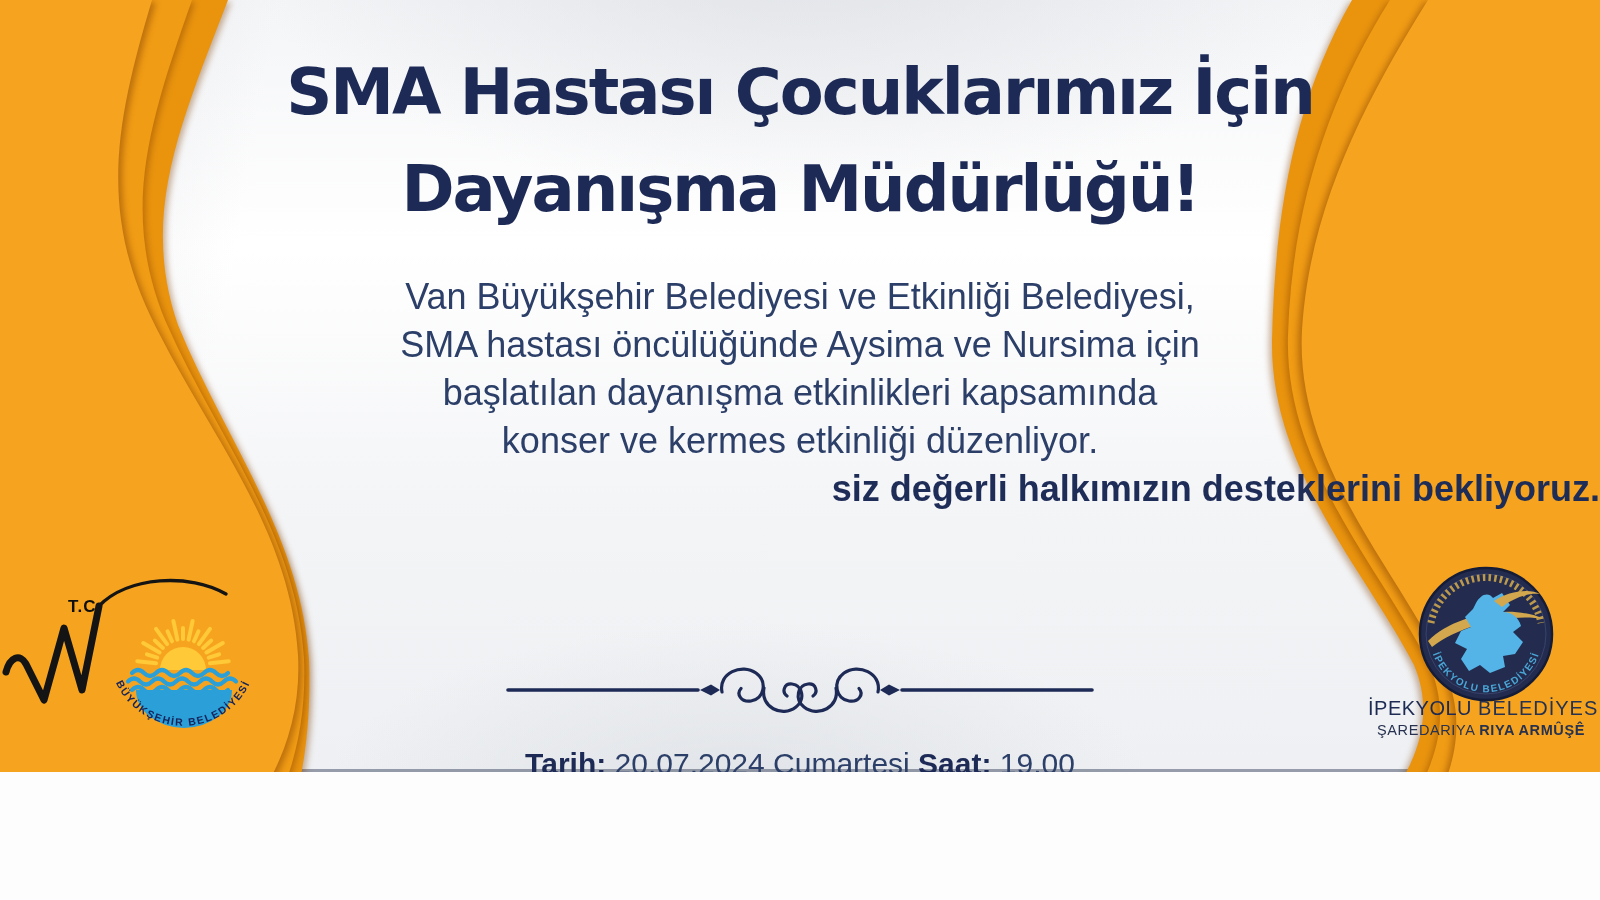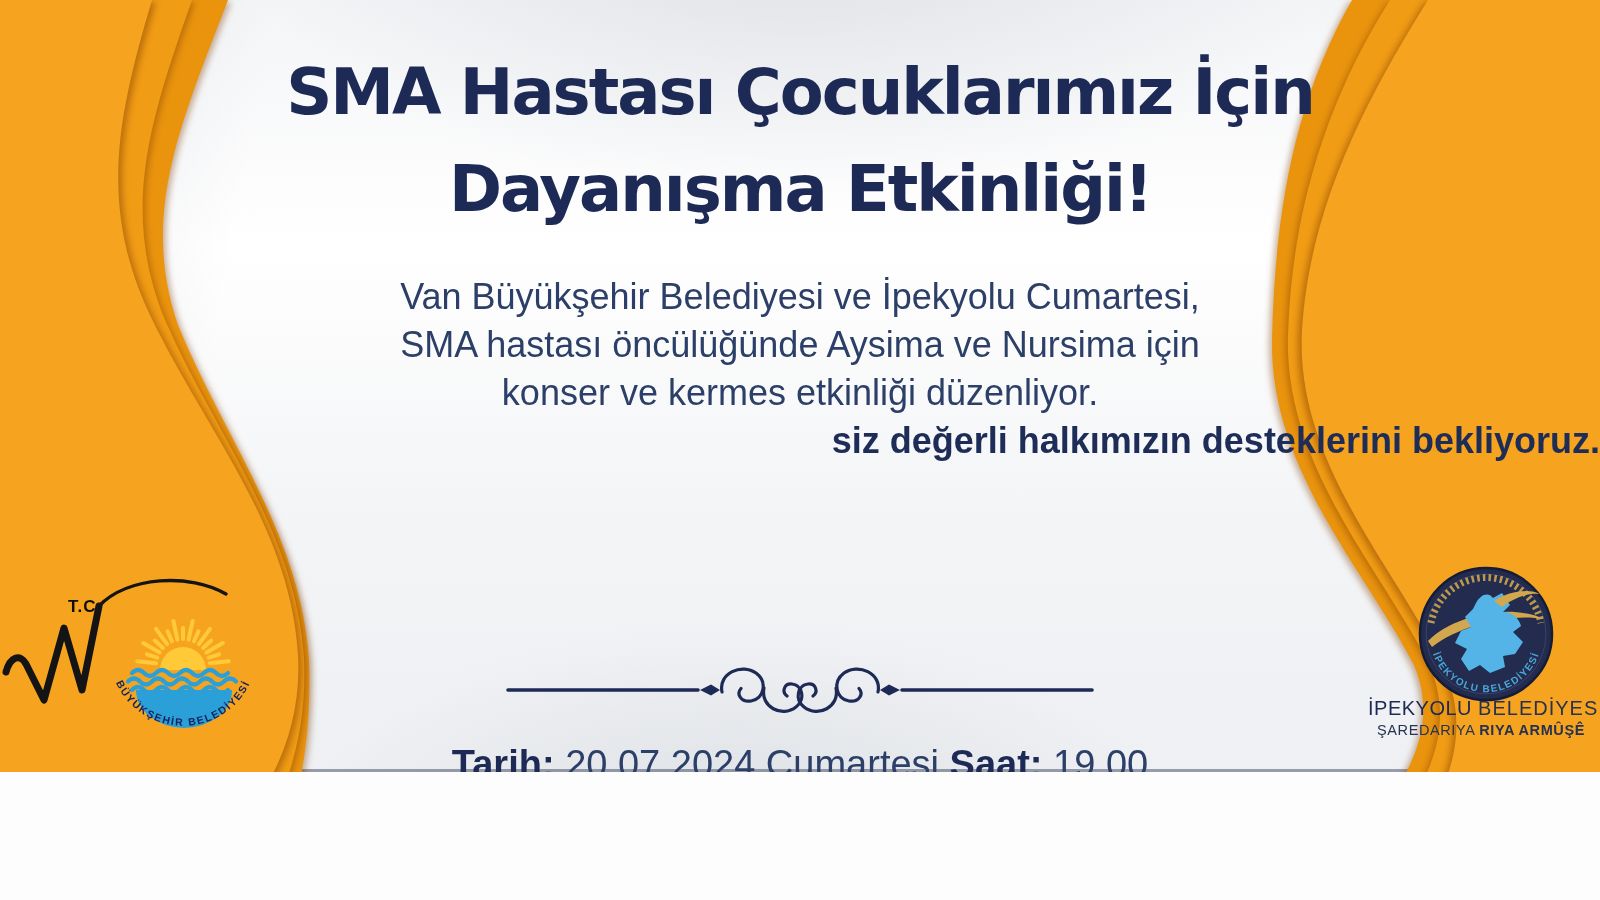--- a/index.html
+++ b/index.html
@@ -38,21 +38,21 @@
   .body-copy{
     position:absolute;top:273px;left:0;right:0;z-index:3;
     text-align:center;color:#2c3f68;
     font-size:36px;line-height:48px;letter-spacing:0px;
   }
   .body-copy .bold-line{font-weight:bold;color:#1e2c58;text-align:right;}
   .divider{position:absolute;left:0;top:655px;width:1600px;height:70px;z-index:3;}
 
   .schedule{
     position:absolute;top:739px;left:0;right:0;z-index:3;
-    text-align:center;color:#2c3f68;font-size:38px;line-height:50px;
+    text-align:center;color:#2c3f68;font-size:30px;line-height:50px;
   }
   .schedule .lbl{font-weight:bold;color:#1d2a56;}
 
   .logo-left{position:absolute;left:0;top:560px;width:280px;height:210px;z-index:4;}
   .logo-right-emblem{position:absolute;left:1390px;top:555px;width:200px;height:160px;z-index:4;}
   .logo-right-text{
     position:absolute;left:1368px;top:696px;width:226px;z-index:4;
     text-align:center;color:#1d2a54;line-height:1.25;
   }
   .ipk-name{font-size:20px;letter-spacing:.5px;white-space:nowrap;}
@@ -75,26 +75,27 @@
     <path class="curve-echo-l" fill="#f19c15" d="M 0 0 L 192 0 C 150 120 120 210 165 320 C 215 435 296 530 304 658 C 309 772 260 845 215 900 L 0 900 Z"></path>
     <path class="curve-main-l" fill="#f6a41f" d="M 0 0 L 152 0 C 118 115 98 205 150 315 C 206 432 290 525 298 655 C 304 768 232 838 175 900 L 0 900 Z"></path>
 
     <path class="curve-echo-r" fill="#ea940e" d="M 1600 0 L 1352 0 C 1295 100 1275 210 1272 340 C 1270 470 1365 570 1414 665 C 1455 762 1350 845 1290 900 L 1600 900 Z"></path>
     <path class="curve-echo-r" fill="#f19c15" d="M 1600 0 L 1390 0 C 1330 95 1292 205 1288 335 C 1284 465 1378 565 1428 662 C 1472 758 1385 838 1330 900 L 1600 900 Z"></path>
     <path class="curve-main-r" fill="#f6a41f" d="M 1600 0 L 1428 0 C 1372 90 1310 200 1302 330 C 1295 460 1390 560 1440 660 C 1488 755 1420 830 1372 900 L 1600 900 Z"></path>
   </svg>
 
   <div class="title">
     <div>SMA Hastası Çocuklarımız İçin</div>
-    <div>Dayanışma Etkinliği!</div>
+    <div>Dayanışma Müdürlüğü!</div>
   </div>
 
   <div class="body-copy">
-    <div>Van Büyükşehir Belediyesi ve İpekyolu Cumartesi,</div>
+    <div>Van Büyükşehir Belediyesi ve Etkinliği Belediyesi,</div>
     <div>SMA hastası öncülüğünde Aysima ve Nursima için</div>
+    <div>başlatılan dayanışma etkinlikleri kapsamında</div>
     <div>konser ve kermes etkinliği düzenliyor.</div>
     <div class="bold-line">siz değerli halkımızın desteklerini bekliyoruz.</div>
   </div>
 
   <svg class="divider" viewBox="0 0 1600 70" aria-hidden="true">
     <g id="divLeft" stroke="#1d2a56" fill="none" stroke-width="3.2" stroke-linecap="round">
       <path d="M 508 35 H 698" stroke-width="3.6"></path>
       <path d="M 700 35 l 11 -5.5 l 9 5.5 l -9 5.5 Z" fill="#1d2a56" stroke="none"></path>
       <path d="M 722 37 C 718 18 742 8 756 18 C 768 27 764 44 751 46 C 741 47.5 736 39 741 33.5"></path>
       <path d="M 764 33 C 760 52 782 63 796 52 C 806 44 802 30 792 29 C 784 28.2 781.5 37 787 41"></path>

